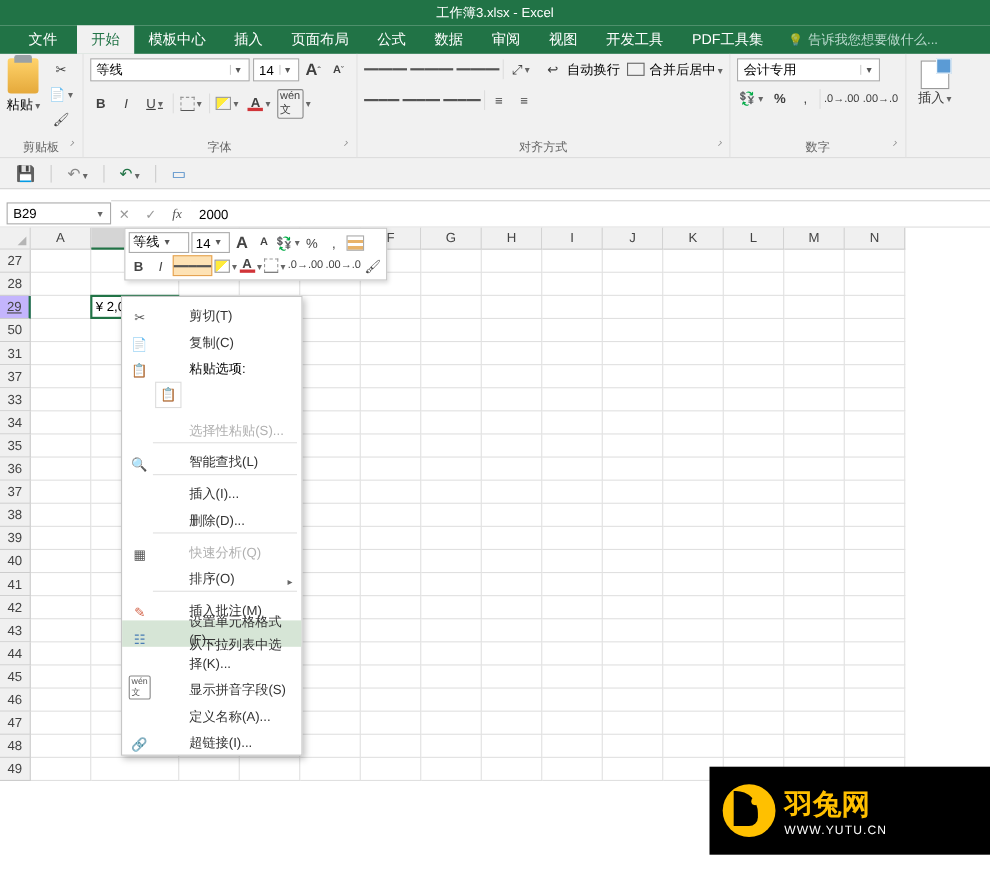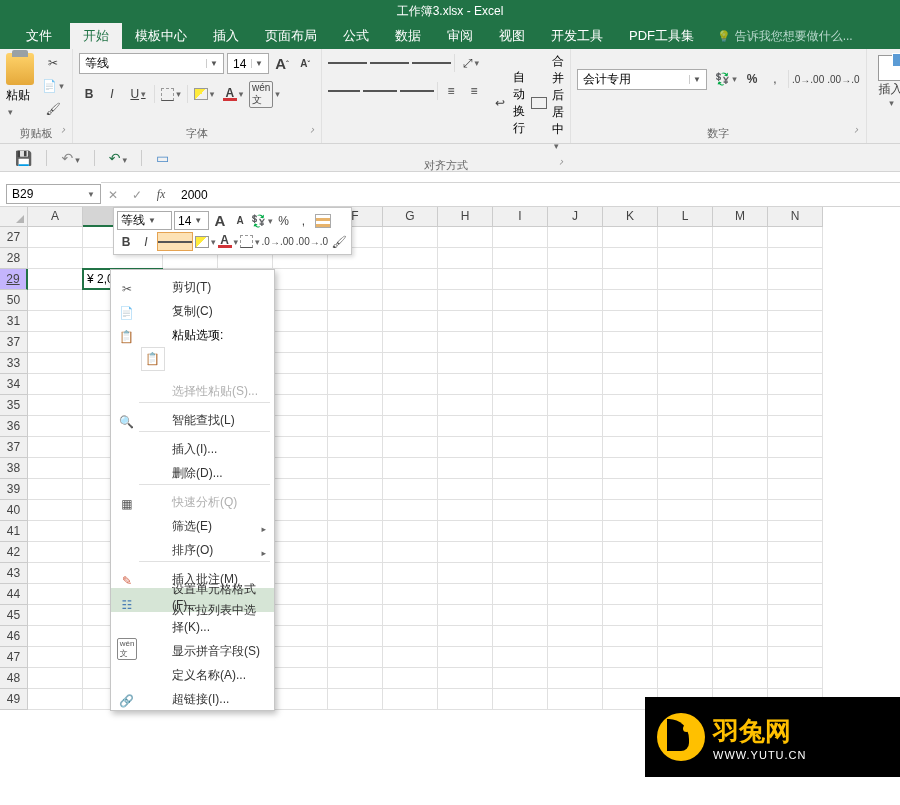--- a/index.html
+++ b/index.html
@@ -276,21 +276,21 @@
               <span class="merge-icon"></span>
             </span>
             <span class="dd">合并后居中</span>
           </div>
       </div>
     </div>
     <div class="group-label has-launcher">对齐方式</div>
   </div>
 
   <div class="ribbon-group">
-    <div class="group-body" style="margin-top:16px;">
+    <div class="group-body" style="flex-direction:column;">
       <div class="combo num-combo">
           <span>会计专用</span>
           <span style="flex:1"></span>
           <span class="arrow">▼</span>
         </div>
       <div class="fg-row">
         <span class="btn-sq currency-icon dd"></span>
         <span class="btn-sq percent-icon"></span>
         <span class="btn-sq comma-icon"></span>
         <span style="width:1px;height:18px;background:#ddd;"></span>
@@ -835,25 +835,20 @@
         <span class="ctx-icon"></span>
         <span class="txt">删除(D)...</span>
       </div>
     <div class="ctx-sep"></div>
     <div class="ctx-item disabled">
         <span class="ctx-icon">▦</span>
         <span class="txt">快速分析(Q)</span>
       </div>
     <div class="ctx-item">
         <span class="ctx-icon"></span>
-        <span class="txt">筛选(E)</span>
-        <span class="sub"></span>
-      </div>
-    <div class="ctx-item">
-        <span class="ctx-icon"></span>
         <span class="txt">排序(O)</span>
         <span class="sub"></span>
       </div>
     <div class="ctx-sep"></div>
     <div class="ctx-item">
         <span class="ctx-icon" style="color:#d05a3e">✎</span>
         <span class="txt">插入批注(M)</span>
       </div>
     <div class="ctx-item hover">
         <span class="ctx-icon" style="color:#4a7db5">☷</span>

